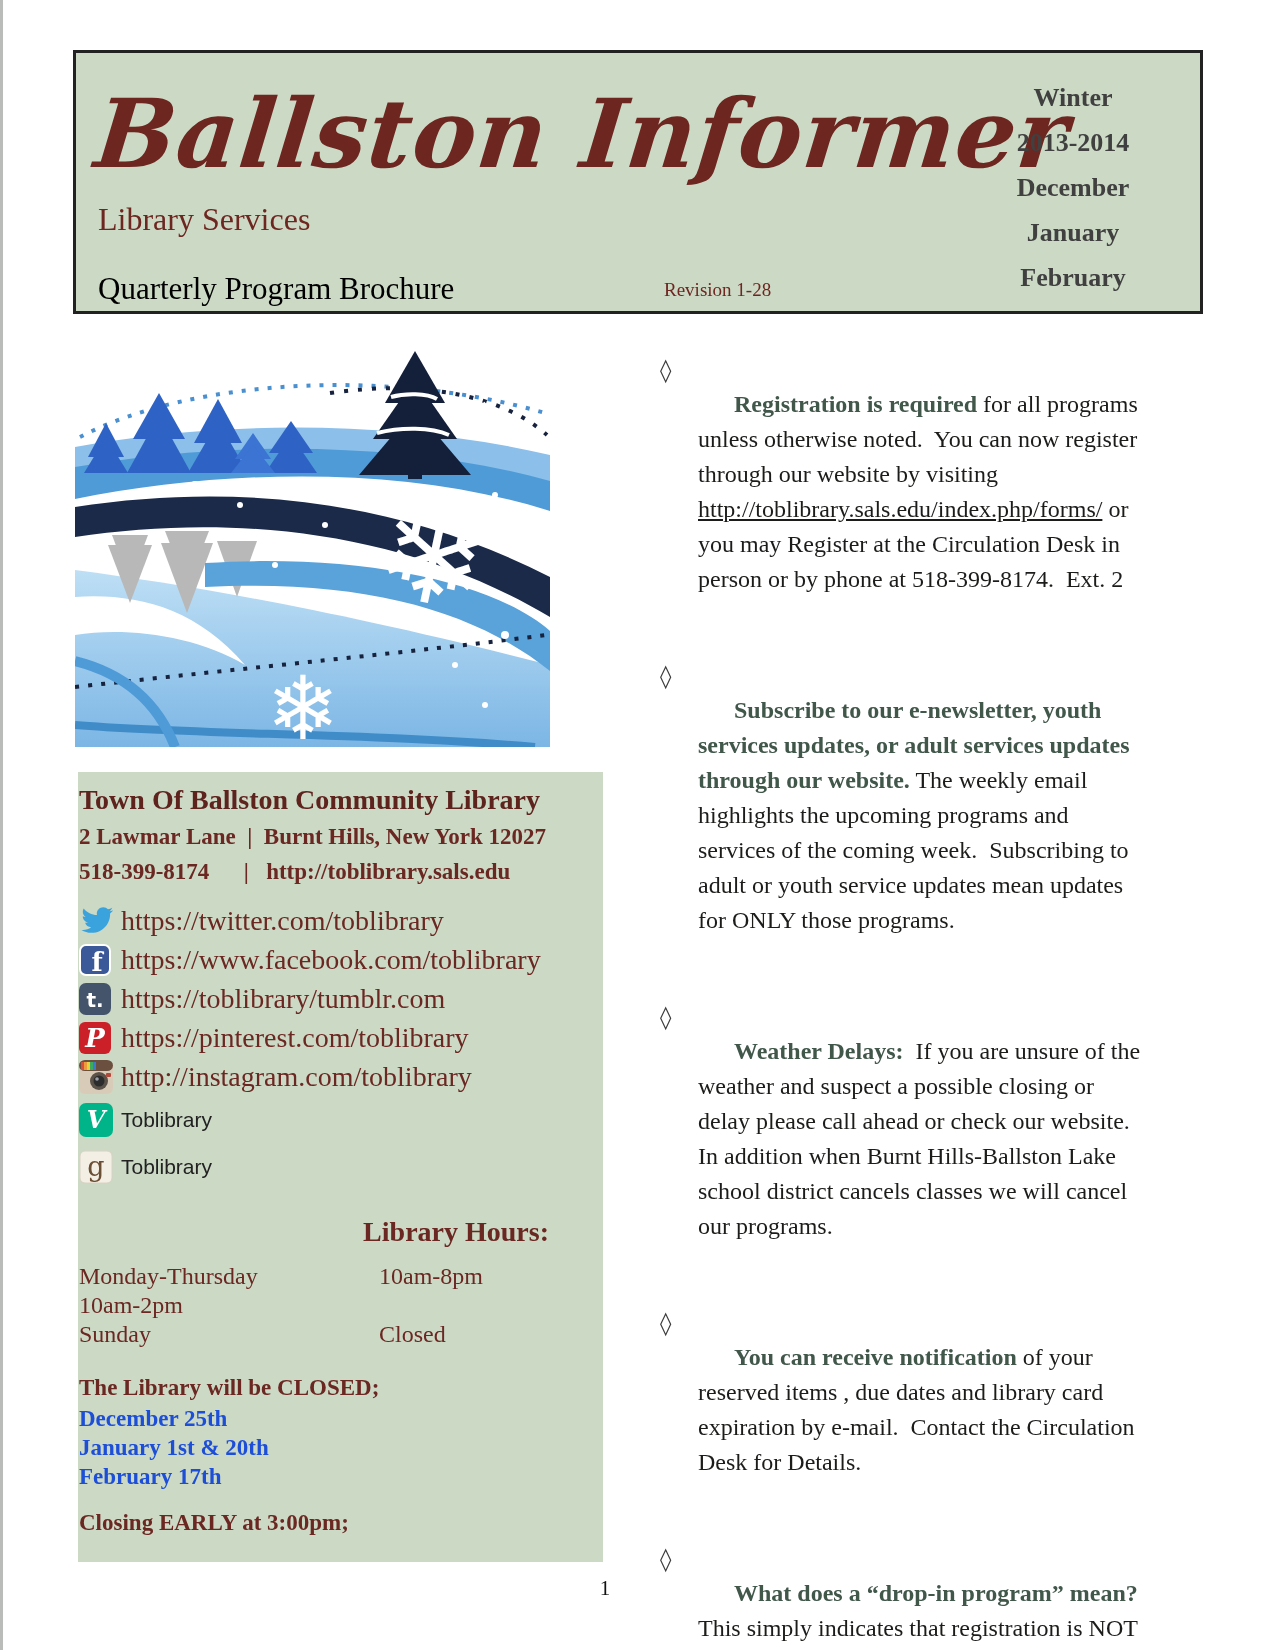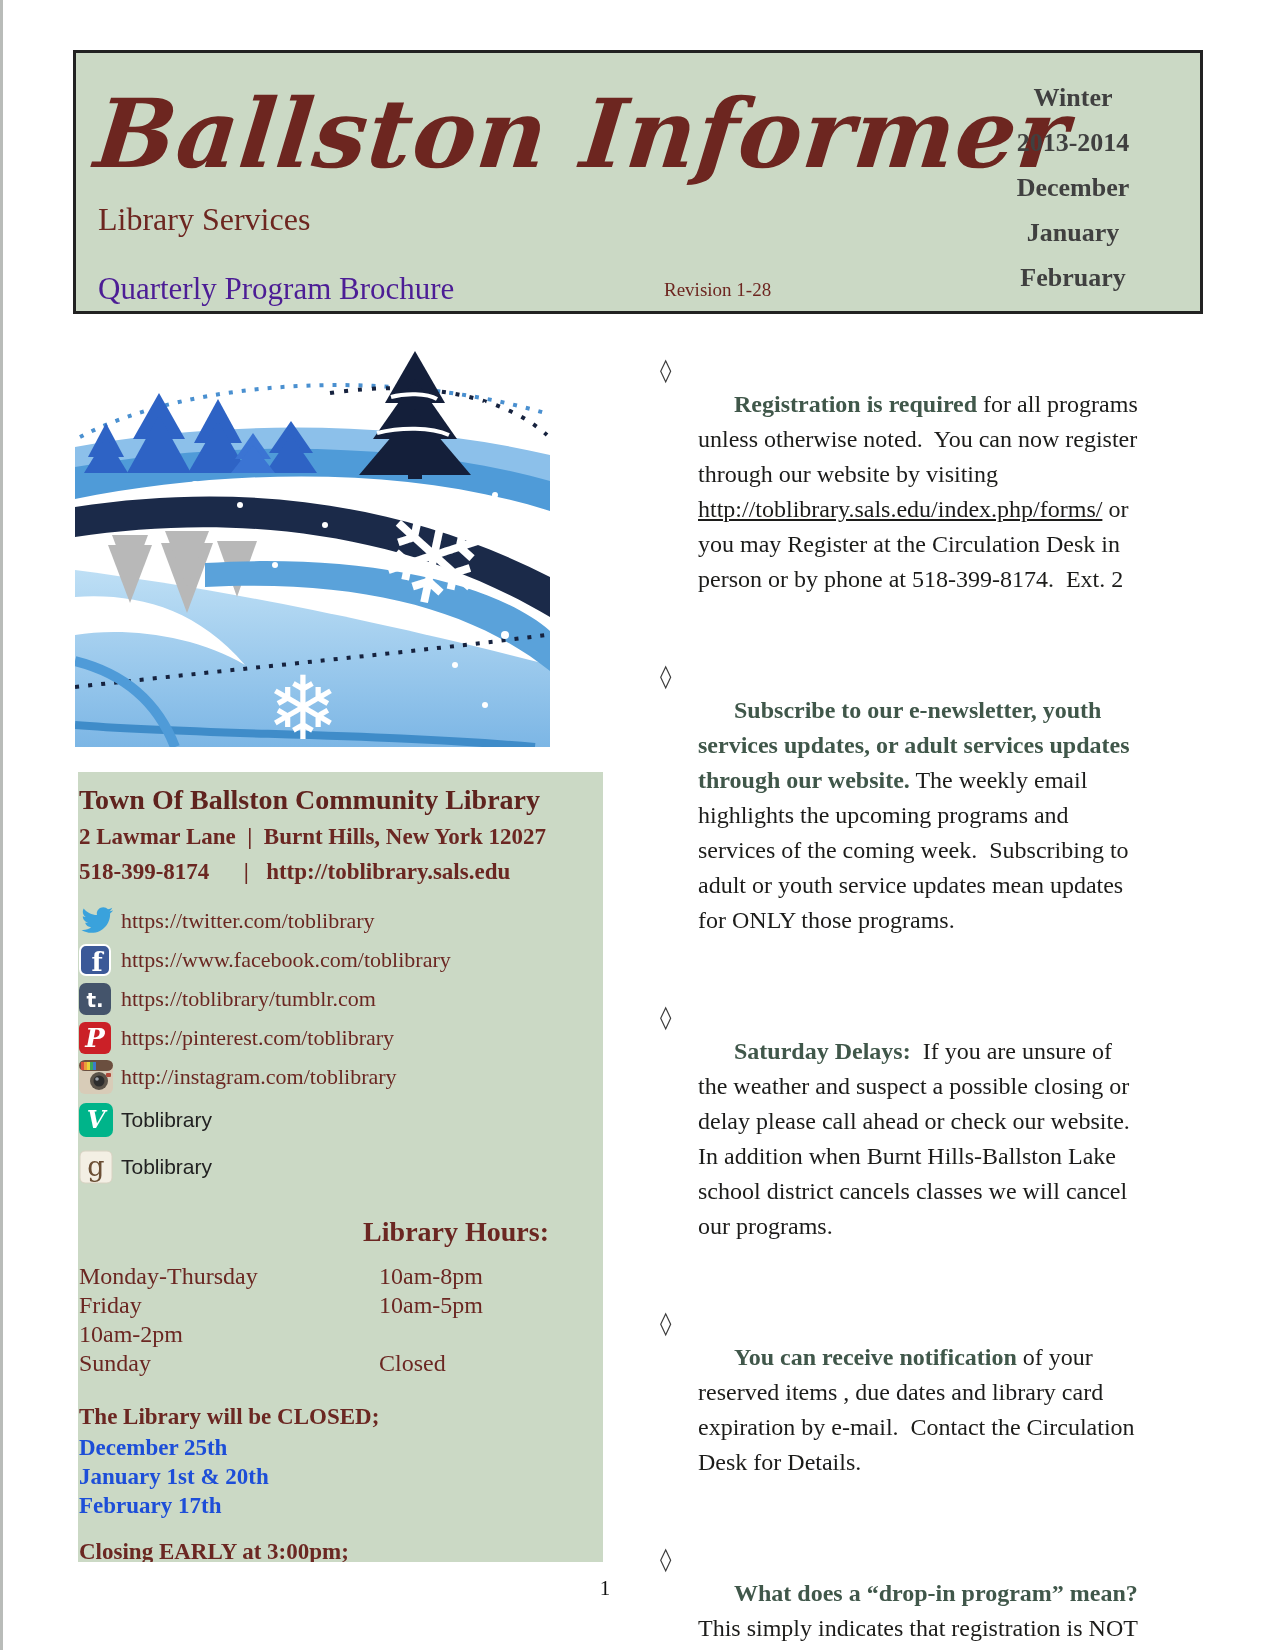--- a/index.html
+++ b/index.html
@@ -8,39 +8,39 @@
   .edge-line{position:absolute;left:0;top:0;width:3px;height:1650px;background:#b9bcb9;}
 
   
   .header-box{position:absolute;left:73px;top:50px;width:1130px;height:264px;
               background:#cbd9c5;border:3px solid #222;box-sizing:border-box;}
   .script-title{position:absolute;left:20px;top:6px;width:900px;
                 font-family:"DejaVu Serif", serif;font-style:italic;font-weight:bold;
                 font-size:95px;line-height:150px;color:#6d2620;letter-spacing:1px;
                 transform:skewX(-6deg);white-space:nowrap;}
   .hdr-dept{position:absolute;left:22px;top:148px;font-size:32px;color:#6d2620;}
-  .hdr-brochure{position:absolute;left:22px;top:218px;font-size:31px;color:#4c1d95;}
+  .hdr-brochure{position:absolute;left:22px;top:218px;font-size:31px;color:#000000;}
   .hdr-revision{position:absolute;left:588px;top:226px;font-size:19px;color:#6d2620;}
   .season-block{position:absolute;left:912px;top:22px;width:170px;text-align:center;
                 font-weight:bold;font-size:26px;line-height:45px;color:#404040;}
 
   
   .winter{position:absolute;left:75px;top:335px;width:475px;height:412px;}
 
   
   .info-box{position:absolute;left:78px;top:772px;width:525px;height:790px;
             background:#cbd9c5;box-sizing:border-box;padding:12px 10px 0 1px;overflow:hidden;}
   .lib-name{font-size:28px;font-weight:bold;color:#5f231e;}
   .lib-addr{margin-top:8px;font-size:23px;font-weight:bold;color:#6b2722;white-space:pre;}
   .lib-contact{margin-top:9px;font-size:23px;font-weight:bold;color:#6b2722;white-space:pre;}
   .social{margin-top:16px;}
   .social-row{display:flex;align-items:center;height:39px;}
   .social-row:nth-child(n+6){height:47px;}
   .social-icon{width:42px;flex:0 0 42px;display:flex;align-items:center;}
-  .social-label{font-size:22px;color:#6b2722;}
+  .social-label{font-size:28px;color:#6b2722;}
   .social-label.plain{font-family:"Liberation Sans", sans-serif;font-size:21px;color:#222;}
   .hours-title{margin-top:26px;text-align:right;font-size:28px;font-weight:bold;color:#6b2722;width:470px;}
   .hours{margin-top:14px;}
   .hours-row{display:flex;font-size:24px;line-height:29px;color:#6b2722;}
   .hours-day{width:300px;}
   .closed-heading{margin-top:26px;font-size:23px;font-weight:bold;color:#6b2722;}
   .closed-date{margin-top:6px;font-size:23px;font-weight:bold;color:#1d4ed8;line-height:23px;}
   .early-heading{margin-top:22px;font-size:23px;font-weight:bold;color:#6b2722;}
 
   
@@ -229,24 +229,20 @@
       </div>
     </div>
 
     <div class="hours-title">Library Hours:</div>
     <div class="hours">
       <div class="hours-row">
         <span class="hours-day">Monday-Thursday</span>
         <span class="hours-time">10am-8pm</span>
       </div>
       <div class="hours-row">
-        <span class="hours-day">Friday</span>
-        <span class="hours-time">10am-5pm</span>
-      </div>
-      <div class="hours-row">
         <span class="hours-time">10am-2pm</span>
       </div>
       <div class="hours-row">
         <span class="hours-day">Sunday</span>
         <span class="hours-time">Closed</span>
       </div>
     </div>
 
     <div class="closed-heading">The Library will be CLOSED;</div>
     <div class="closed-date">December 25th</div>
@@ -257,21 +253,21 @@
   </div>
 
   <ul class="notes">
     <li class="note">
       <span class="bullet">◊</span><span class="lead">Registration is required</span><span> for all programs unless otherwise noted.  You can now register through our website by visiting </span><a href="#">http://toblibrary.sals.edu/index.php/forms/</a><span> or you may Register at the Circulation Desk in person or by phone at 518-399-8174.  Ext. 2</span>
     </li>
     <li class="note">
       <span class="bullet">◊</span><span class="lead">Subscribe to our e-newsletter, youth services updates, or adult services updates through our website.</span><span> The weekly email highlights the upcoming programs and services of the coming week.  Subscribing to adult or youth service updates mean updates for ONLY those programs.</span>
     </li>
     <li class="note">
-      <span class="bullet">◊</span><span class="lead">Saturday Delays:</span><span>  If you are unsure of the weather and suspect a possible closing or delay please call ahead or check our website. In addition when Burnt Hills-Ballston Lake school district cancels classes we will cancel our programs.</span>
+      <span class="bullet">◊</span><span class="lead">Weather Delays:</span><span>  If you are unsure of the weather and suspect a possible closing or delay please call ahead or check our website. In addition when Burnt Hills-Ballston Lake school district cancels classes we will cancel our programs.</span>
     </li>
     <li class="note">
       <span class="bullet">◊</span><span class="lead">You can receive notification</span><span> of your reserved items , due dates and library card expiration by e-mail.  Contact the Circulation Desk for Details.</span>
     </li>
     <li class="note">
       <span class="bullet">◊</span><span class="lead">What does a “drop-in program” mean?</span><span> This simply indicates that registration is NOT required.  However, adults are asked to accompany children at these programs unless otherwise indicated.</span>
     </li>
   </ul>
 
   <div class="pagenum">1</div>

